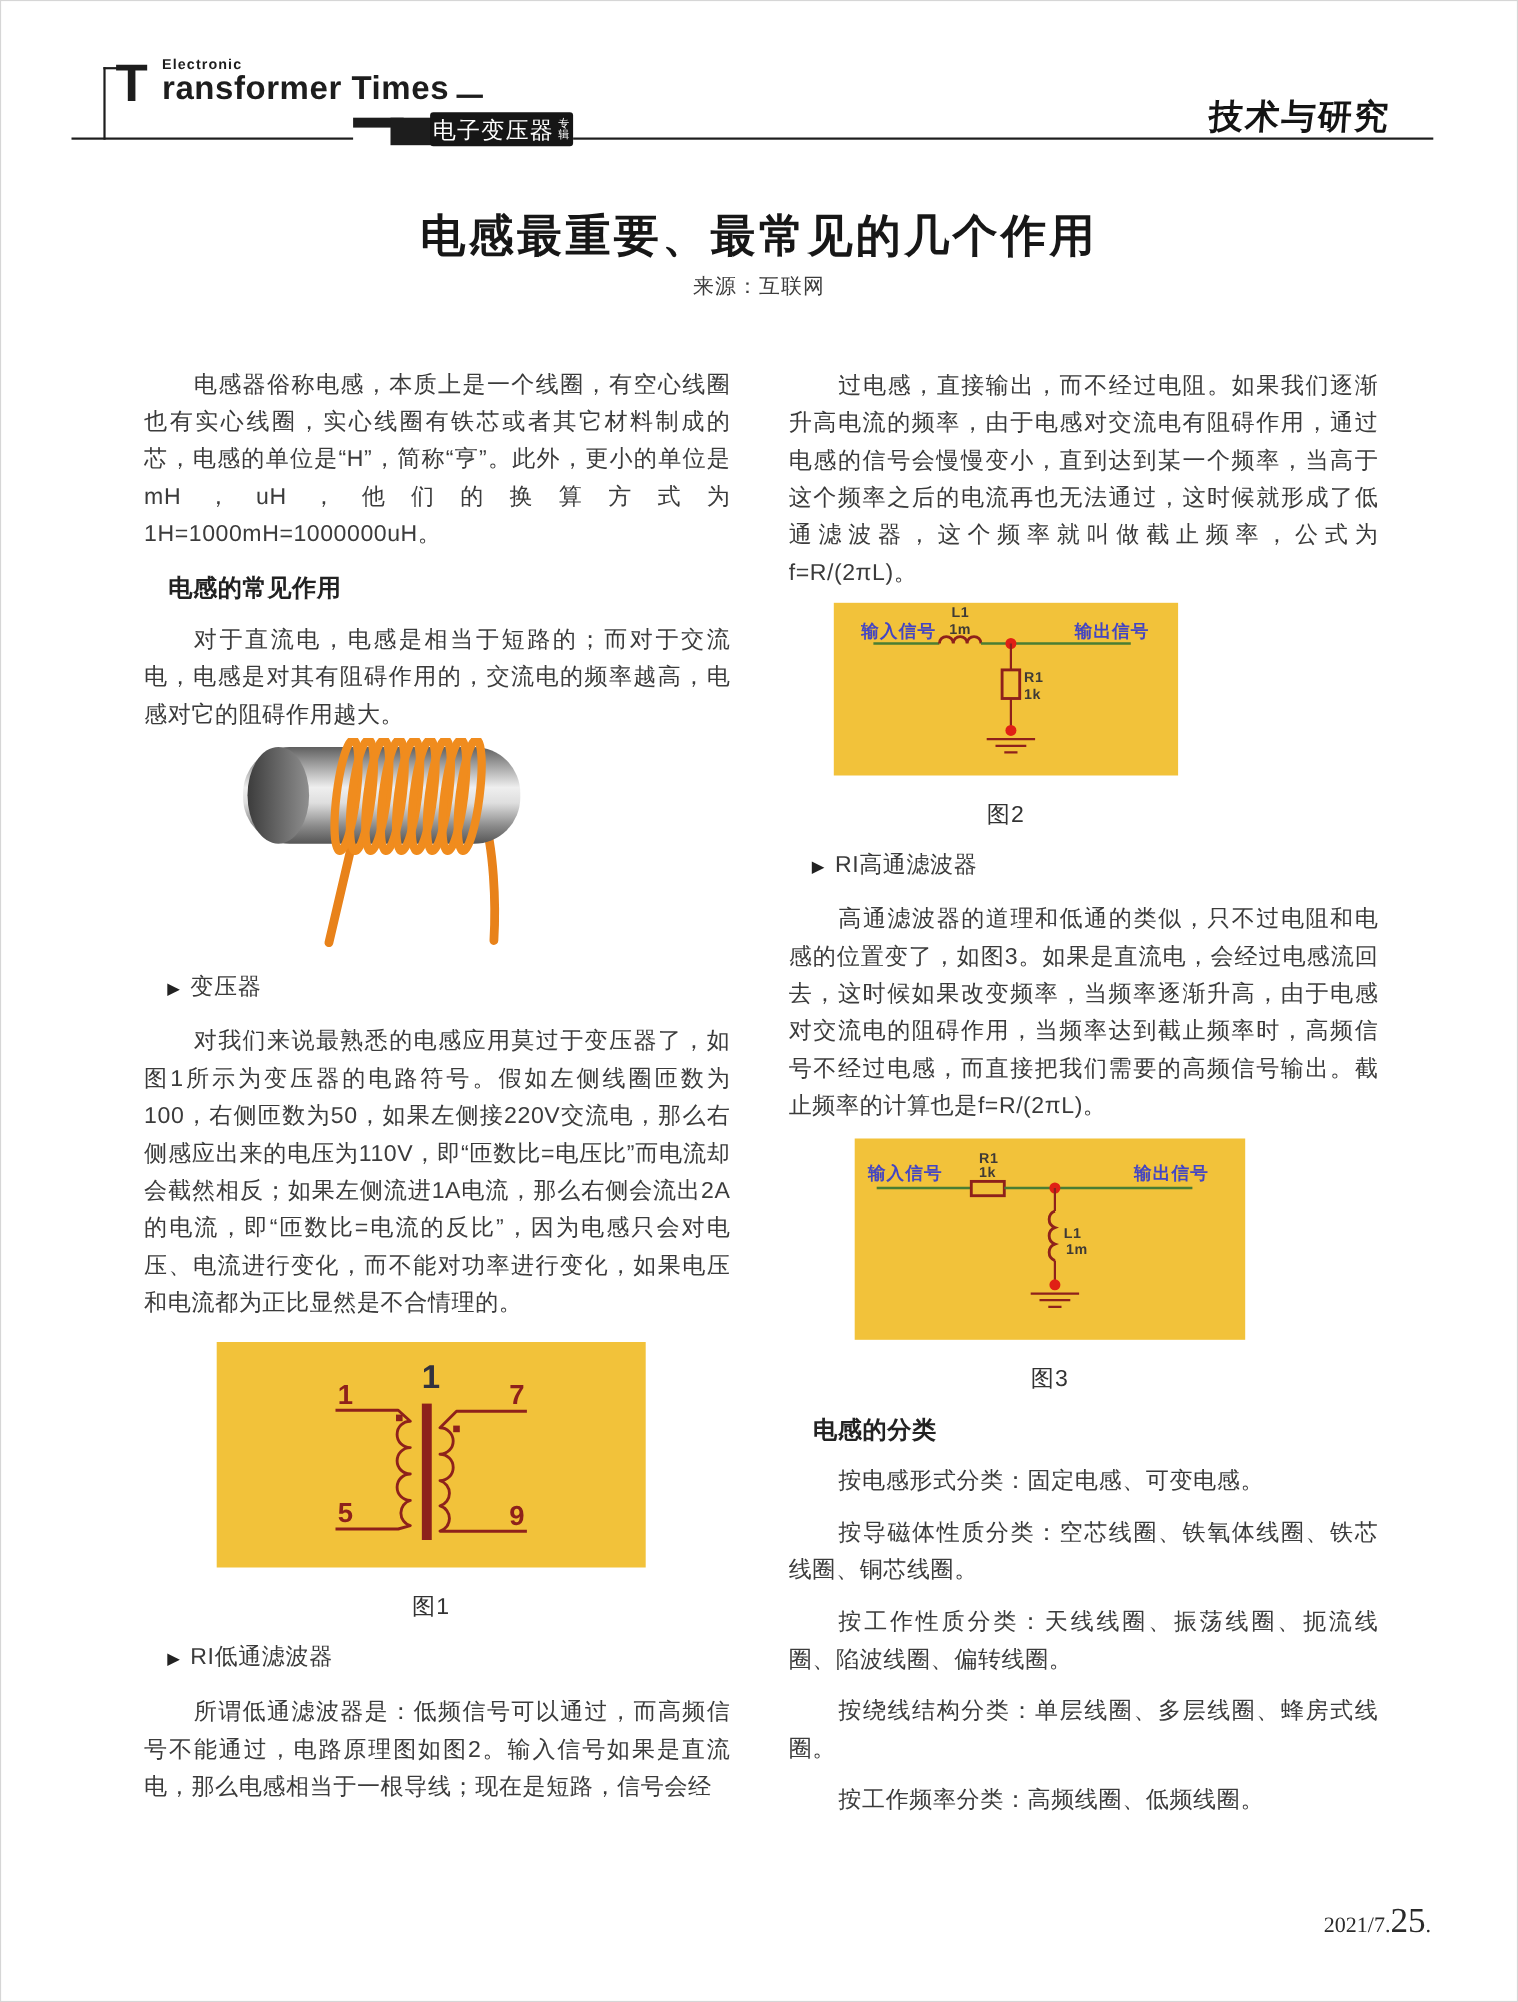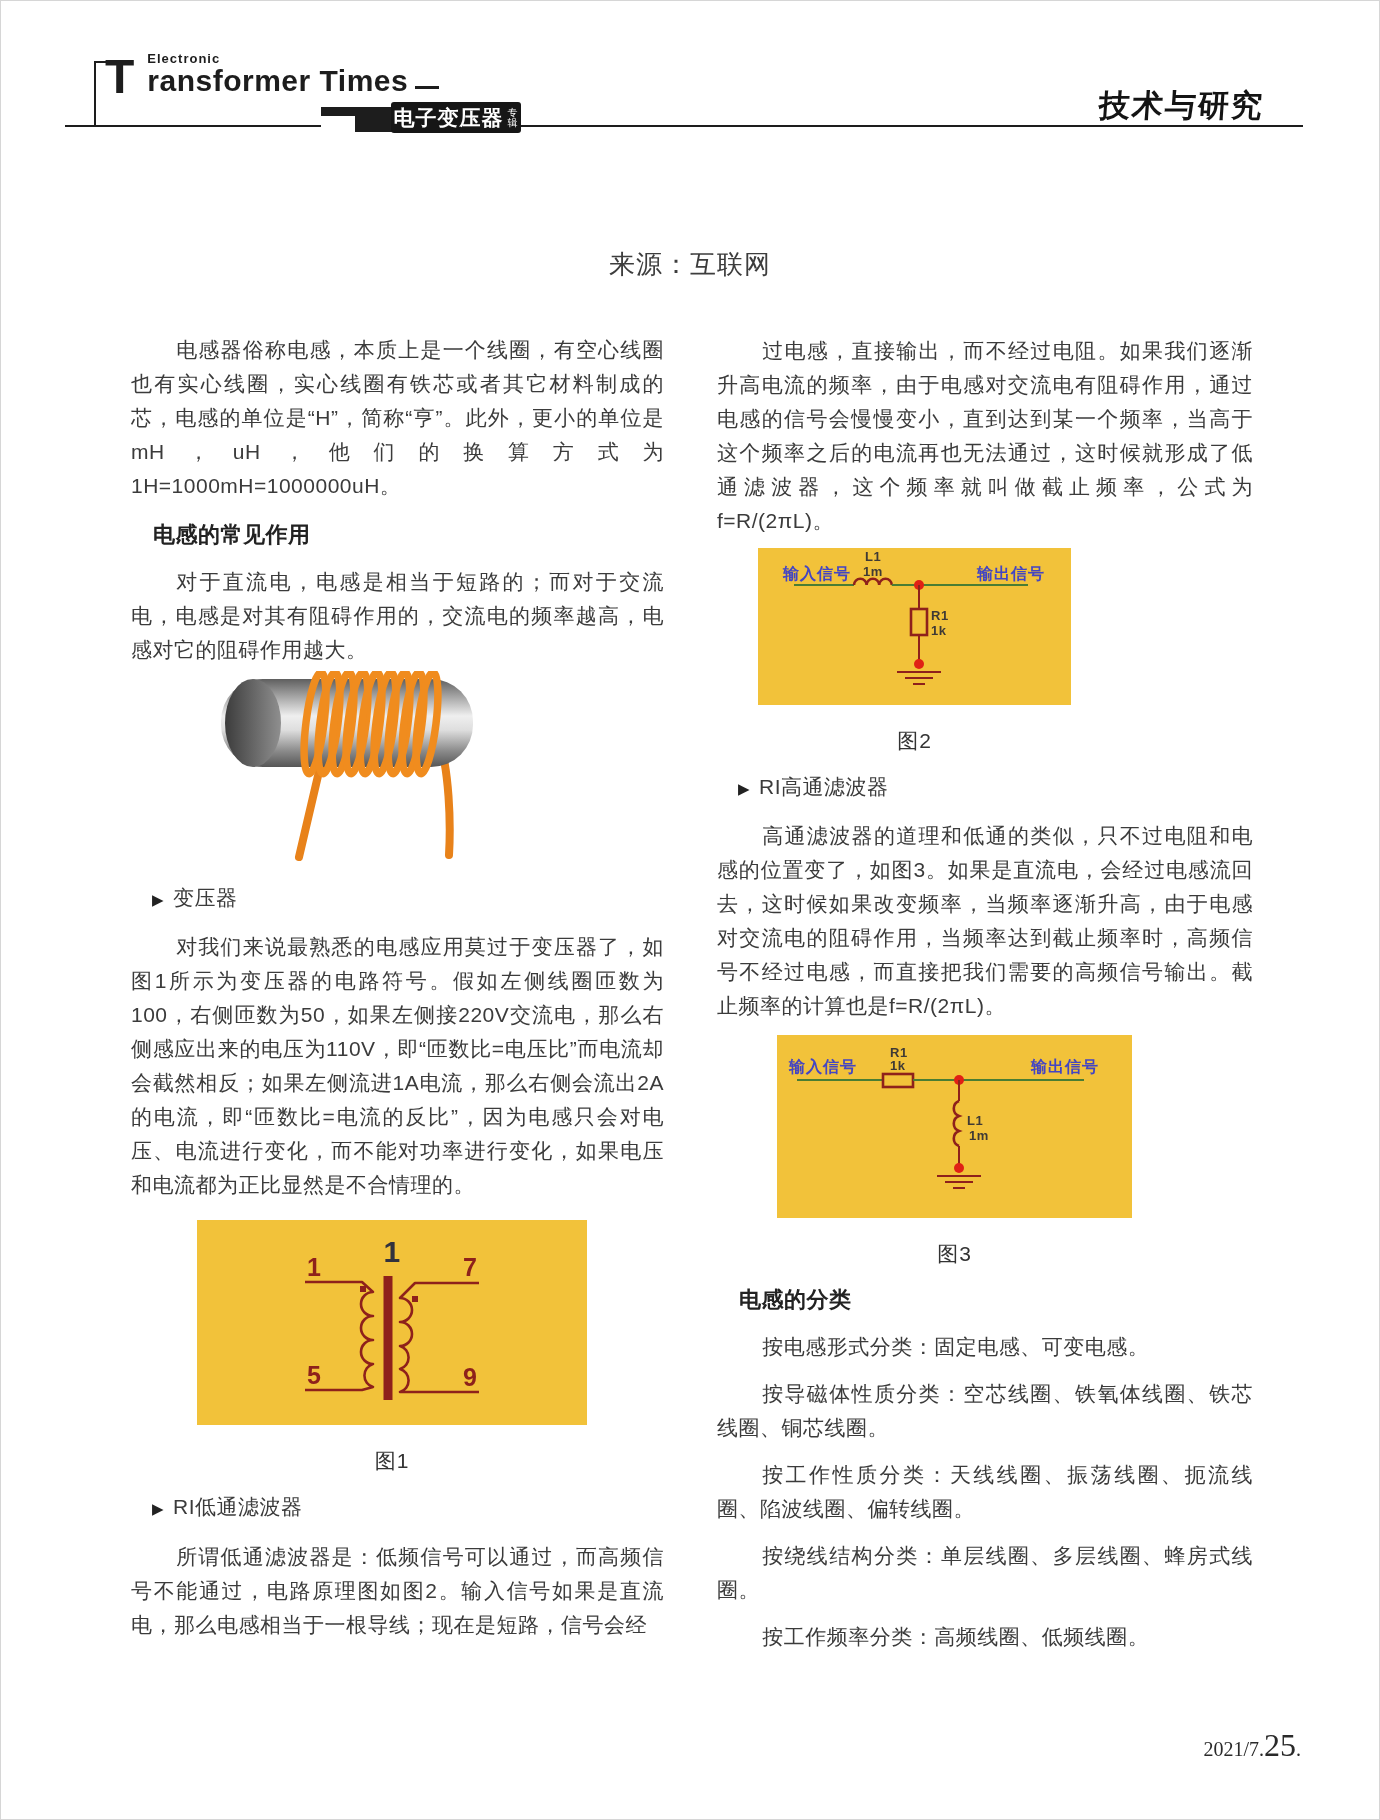--- a/index.html
+++ b/index.html
@@ -14,32 +14,32 @@
   .logo-small { display:block; font-size:13px; font-weight:bold; letter-spacing:1px; }
   .logo-rest  { display:block; font-size:30px; font-weight:bold; letter-spacing:0.5px; margin-top:-2px; }
   .logo-dash  { display:inline-block; width:24px; height:3px; background:#1d1d1d; margin:0 0 9px 7px; }
   .bracket-v   { position:absolute; left:93px;  top:60px;  width:2px;  height:66px; background:#1d1d1d; }
   .bracket-tick{ position:absolute; left:93px;  top:60px;  width:16px; height:2px;  background:#1d1d1d; }
   .rule-left   { position:absolute; left:64px;  top:124px; width:256px; height:2px; background:#1d1d1d; }
   .badge-step1 { position:absolute; left:320px; top:106px; width:46px; height:9px;  background:#1d1d1d; }
   .badge-step2 { position:absolute; left:354px; top:106px; width:38px; height:25px; background:#1d1d1d; }
   .badge { position:absolute; left:390px; top:101px; width:130px; height:31px; background:#161616;
            border-radius:3px; display:flex; align-items:center; justify-content:center; color:#fff; }
-  .badge-label { font-size:21px; font-weight:bold; letter-spacing:1px; }
+  .badge-label { font-size:21px; font-weight:normal; letter-spacing:1px; }
   .badge-sub { display:inline-block; width:11px; font-size:10px; line-height:10px;
                word-break:break-all; white-space:normal; margin-left:4px; }
   .rule-right { position:absolute; left:520px; top:124px; width:782px; height:2px; background:#1d1d1d; }
   .section-label { position:absolute; left:1098px; top:84px; font-size:31px; font-weight:bold;
                    letter-spacing:2px; color:#141414; transform:skewX(-4deg); }
 
   
   .title  { position:absolute; left:0; top:186px; width:100%; text-align:center;
             font-size:41px; font-weight:900; letter-spacing:3px; color:#171717; }
   .source { position:absolute; left:0; top:246px; width:100%; text-align:center;
-            font-size:26px; color:#3d3d3d; letter-spacing:1px; }
+            font-size:19px; color:#3d3d3d; letter-spacing:1px; }
 
   
   .col { position:absolute; font-size:21px; line-height:34px; letter-spacing:0.5px;
          text-align:justify; color:#3b3b3b; }
   .col-left  { left:130px; top:332px; width:533px; }
   .col-right { left:716px; top:333px; width:536px; }
   .col > * + * { margin-top:13px; }
   .para { text-indent:2.15em; }
   .h { margin-top:15px; font-size:22px; font-weight:bold; color:#222; text-indent:1em; }
   .bullet { margin-top:15px; padding-left:1em; }
@@ -89,20 +89,21 @@
   <div class="rule-left"></div>
   <div class="badge-step1"></div>
   <div class="badge-step2"></div>
   <div class="badge">
     <span class="badge-label">电子变压器</span>
     <span class="badge-sub">专辑</span>
   </div>
   <div class="rule-right"></div>
   <div class="section-label">技术与研究</div>
 
+  <h1 class="title">电感最重要、最常见的几个作用</h1>
   <div class="source">来源：互联网</div>
 
   <div class="col col-left">
     <p class="para">电感器俗称电感，本质上是一个线圈，有空心线圈也有实心线圈，实心线圈有铁芯或者其它材料制成的芯，电感的单位是“H”，简称“亨”。此外，更小的单位是mH，uH，他们的换算方式为1H=1000mH=1000000uH。</p>
 
     <h2 class="h">电感的常见作用</h2>
 
 
     <p class="para">对于直流电，电感是相当于短路的；而对于交流电，电感是对其有阻碍作用的，交流电的频率越高，电感对它的阻碍作用越大。</p>
 

